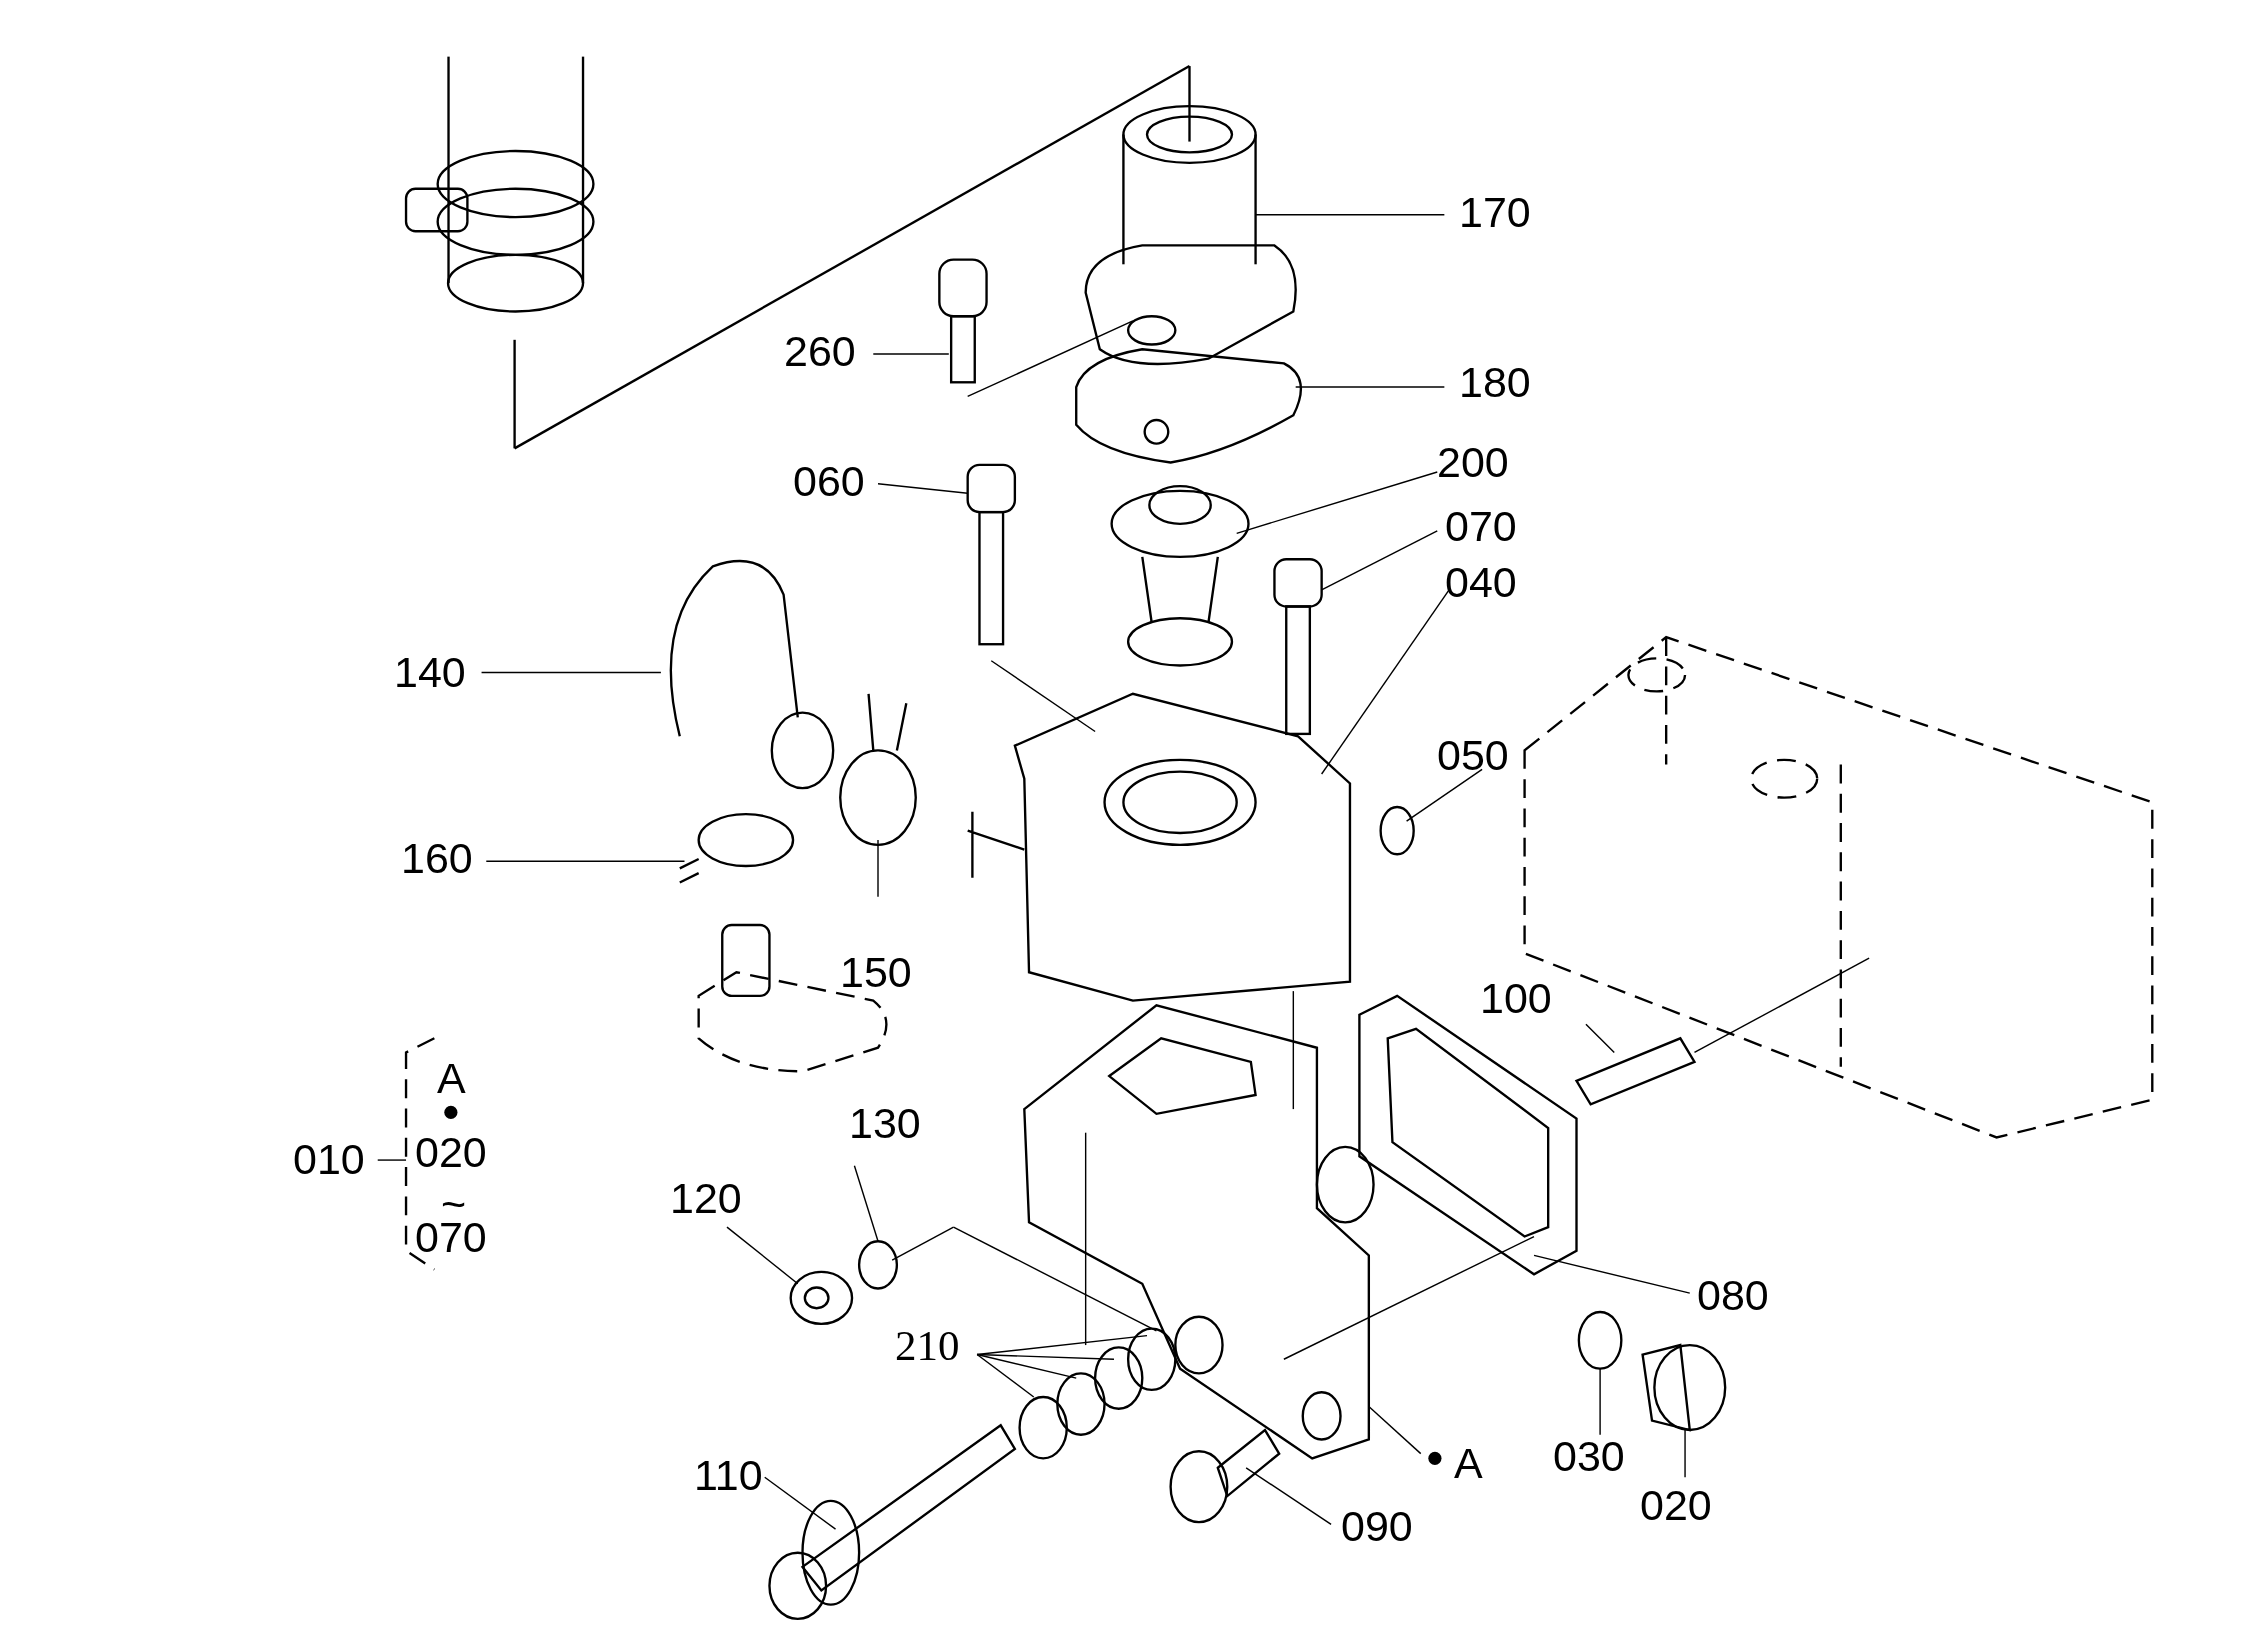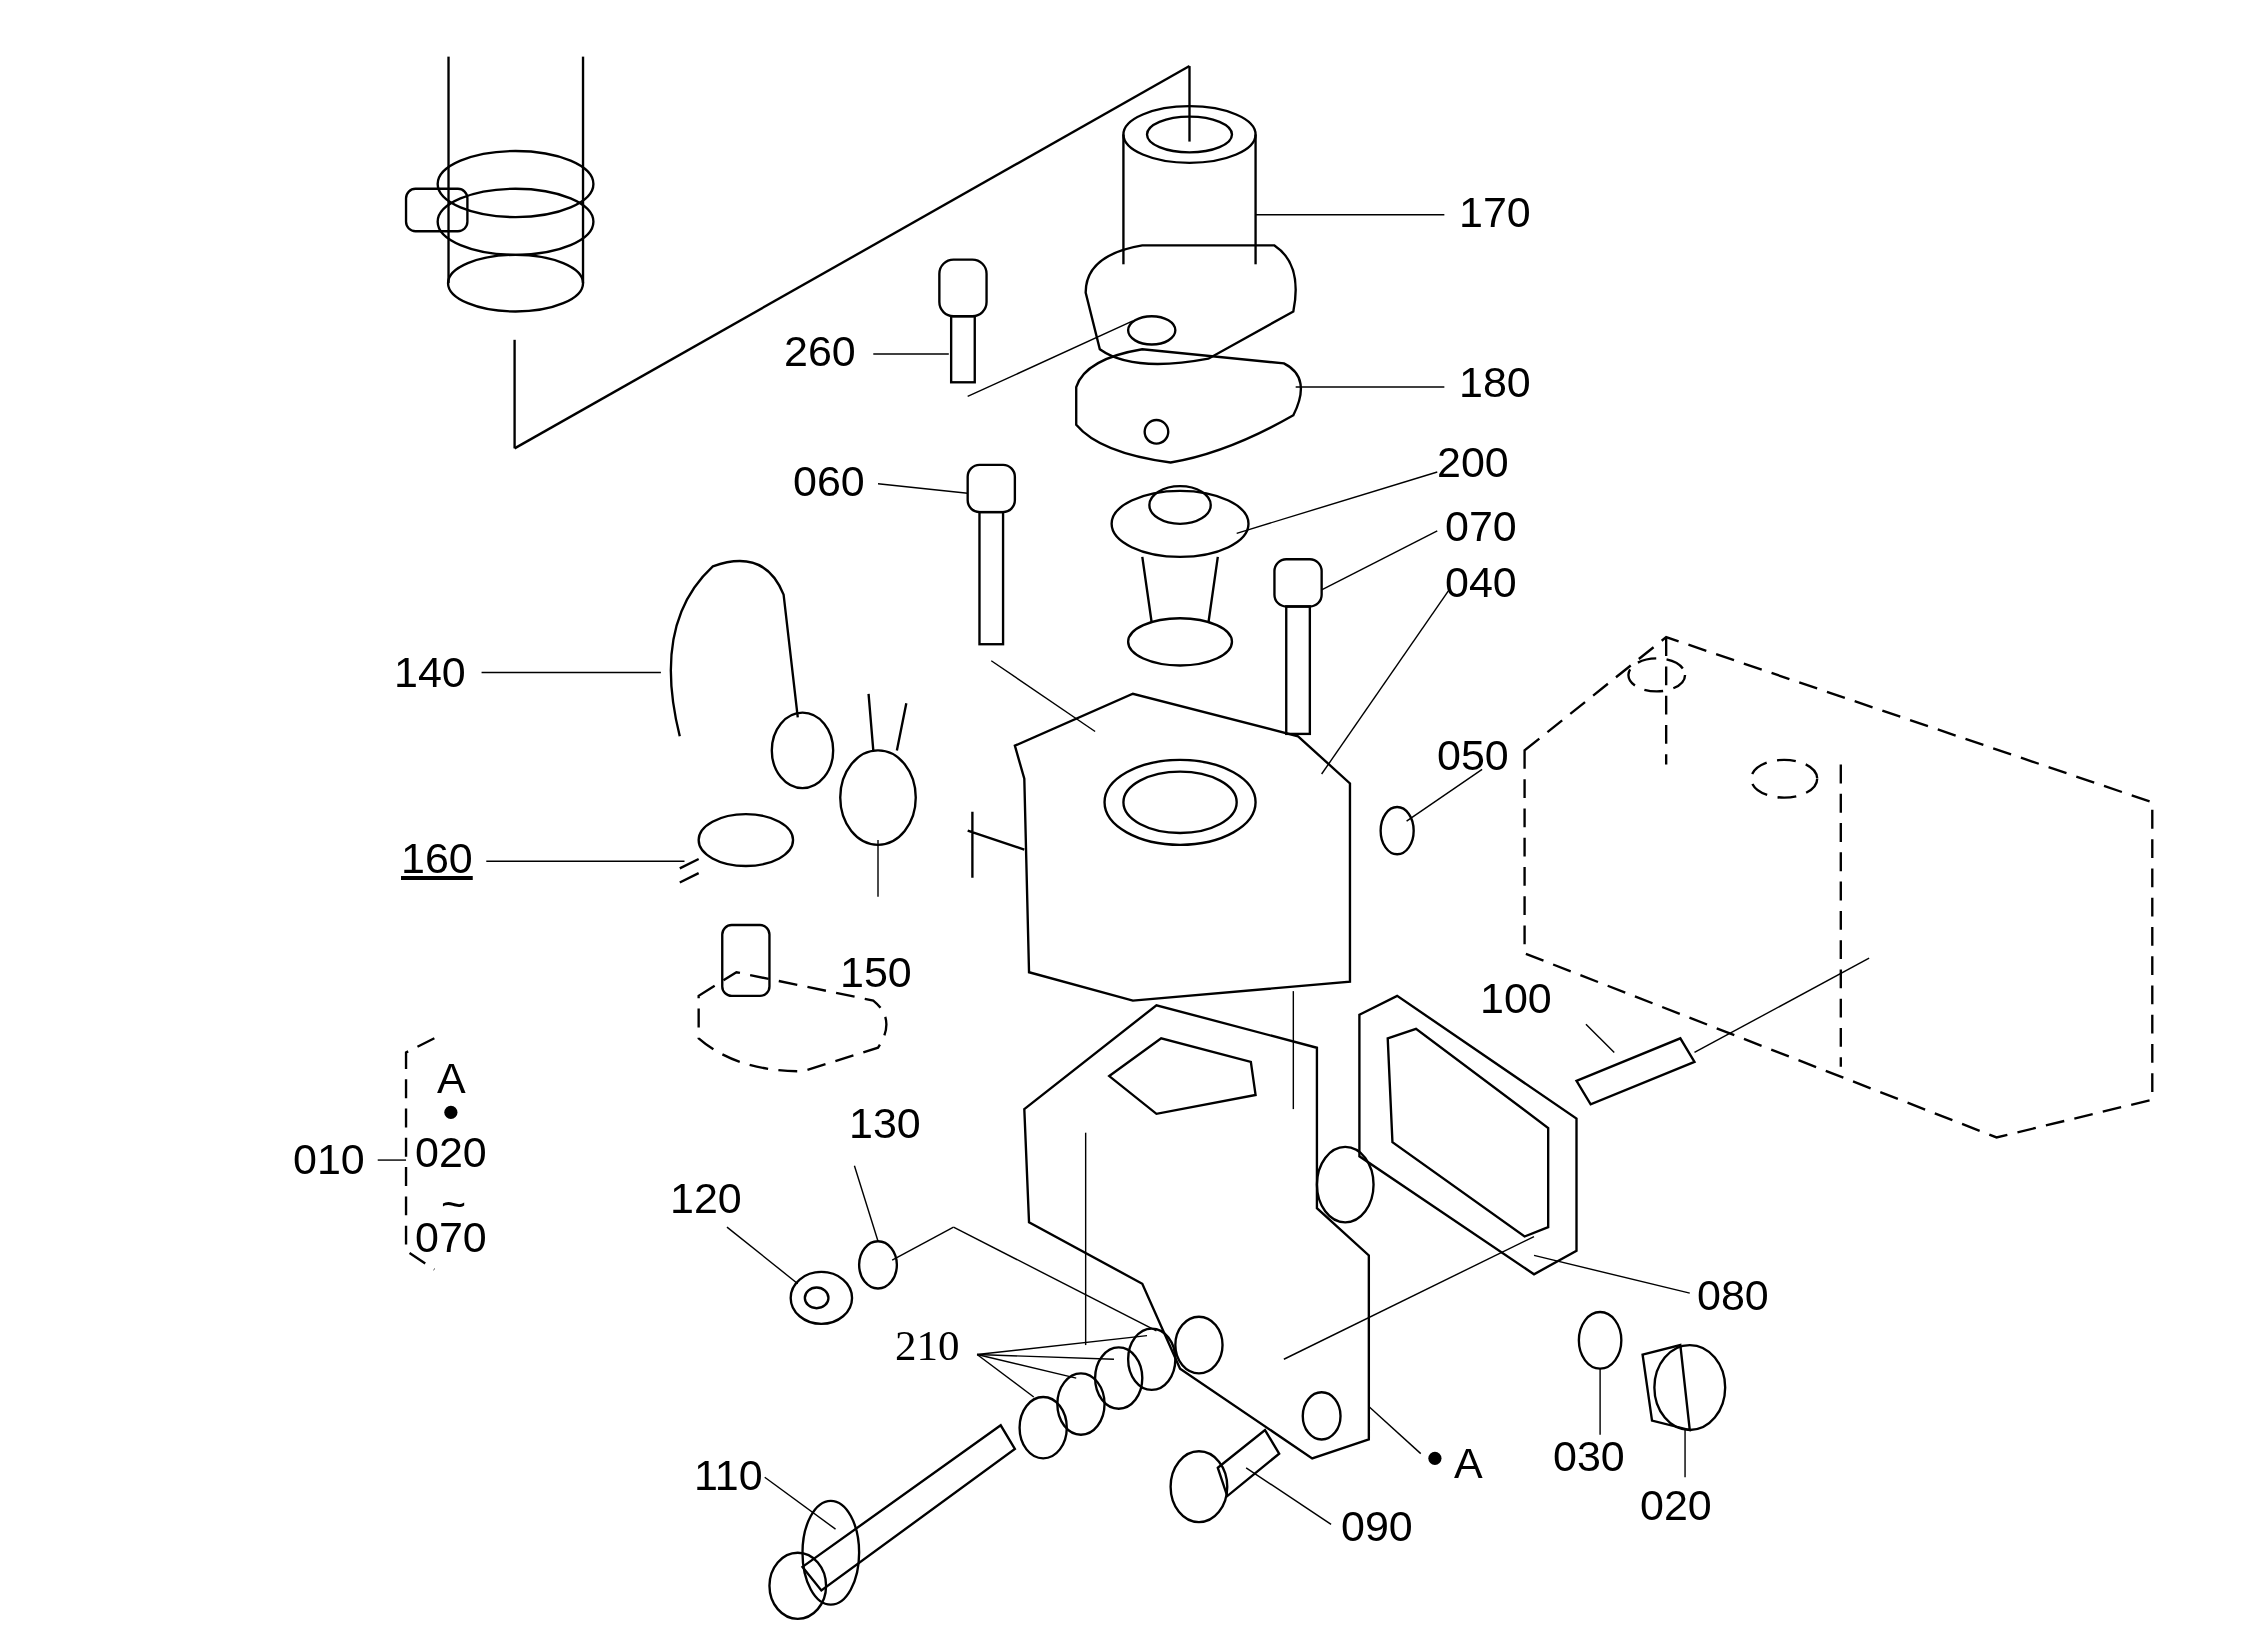--- a/index.html
+++ b/index.html
@@ -193,21 +193,21 @@
 <div id="labels">
     <div class="lbl" style="left: 1459px; top: 191px;">170</div>
     <div class="lbl" style="left: 784px; top: 330px;">260</div>
     <div class="lbl" style="left: 1459px; top: 361px;">180</div>
     <div class="lbl" style="left: 1437px; top: 441px;">200</div>
     <div class="lbl" style="left: 793px; top: 460px;">060</div>
     <div class="lbl" style="left: 1445px; top: 505px;">070</div>
     <div class="lbl" style="left: 1445px; top: 561px;">040</div>
     <div class="lbl" style="left: 394px; top: 651px;">140</div>
     <div class="lbl" style="left: 1437px; top: 734px;">050</div>
-    <div class="lbl" style="left: 401px; top: 837px; text-decoration: underline;">160</div>
+    <div class="lbl" style="left: 401px; top: 837px;">160</div>
     <div class="lbl" style="left: 840px; top: 911px; margin-top: 40px;">150</div>
     <div class="lbl" style="left: 1480px; top: 977px;">100</div>
     <div class="lbl" style="left: 808px; top: 1102px; margin-left: 41px;">130</div>
     <div class="lbl" style="left: 670px; top: 1177px;">120</div>
     <div class="lbl" style="left: 1697px; top: 1274px;">080</div>
     <div class="lbl" style="left: 895px; top: 1324px; font-family: Liberation Serif, serif;">210</div>
     <div class="lbl" style="left: 1553px; top: 1435px; text-align: center;">030</div>
     <div class="lbl" style="left: 694px; top: 1454px;">110</div>
     <div class="lbl" style="left: 1454px; top: 1442px;">A</div>
     <div class="lbl" style="left: 1640px; top: 1484px;">020</div>

